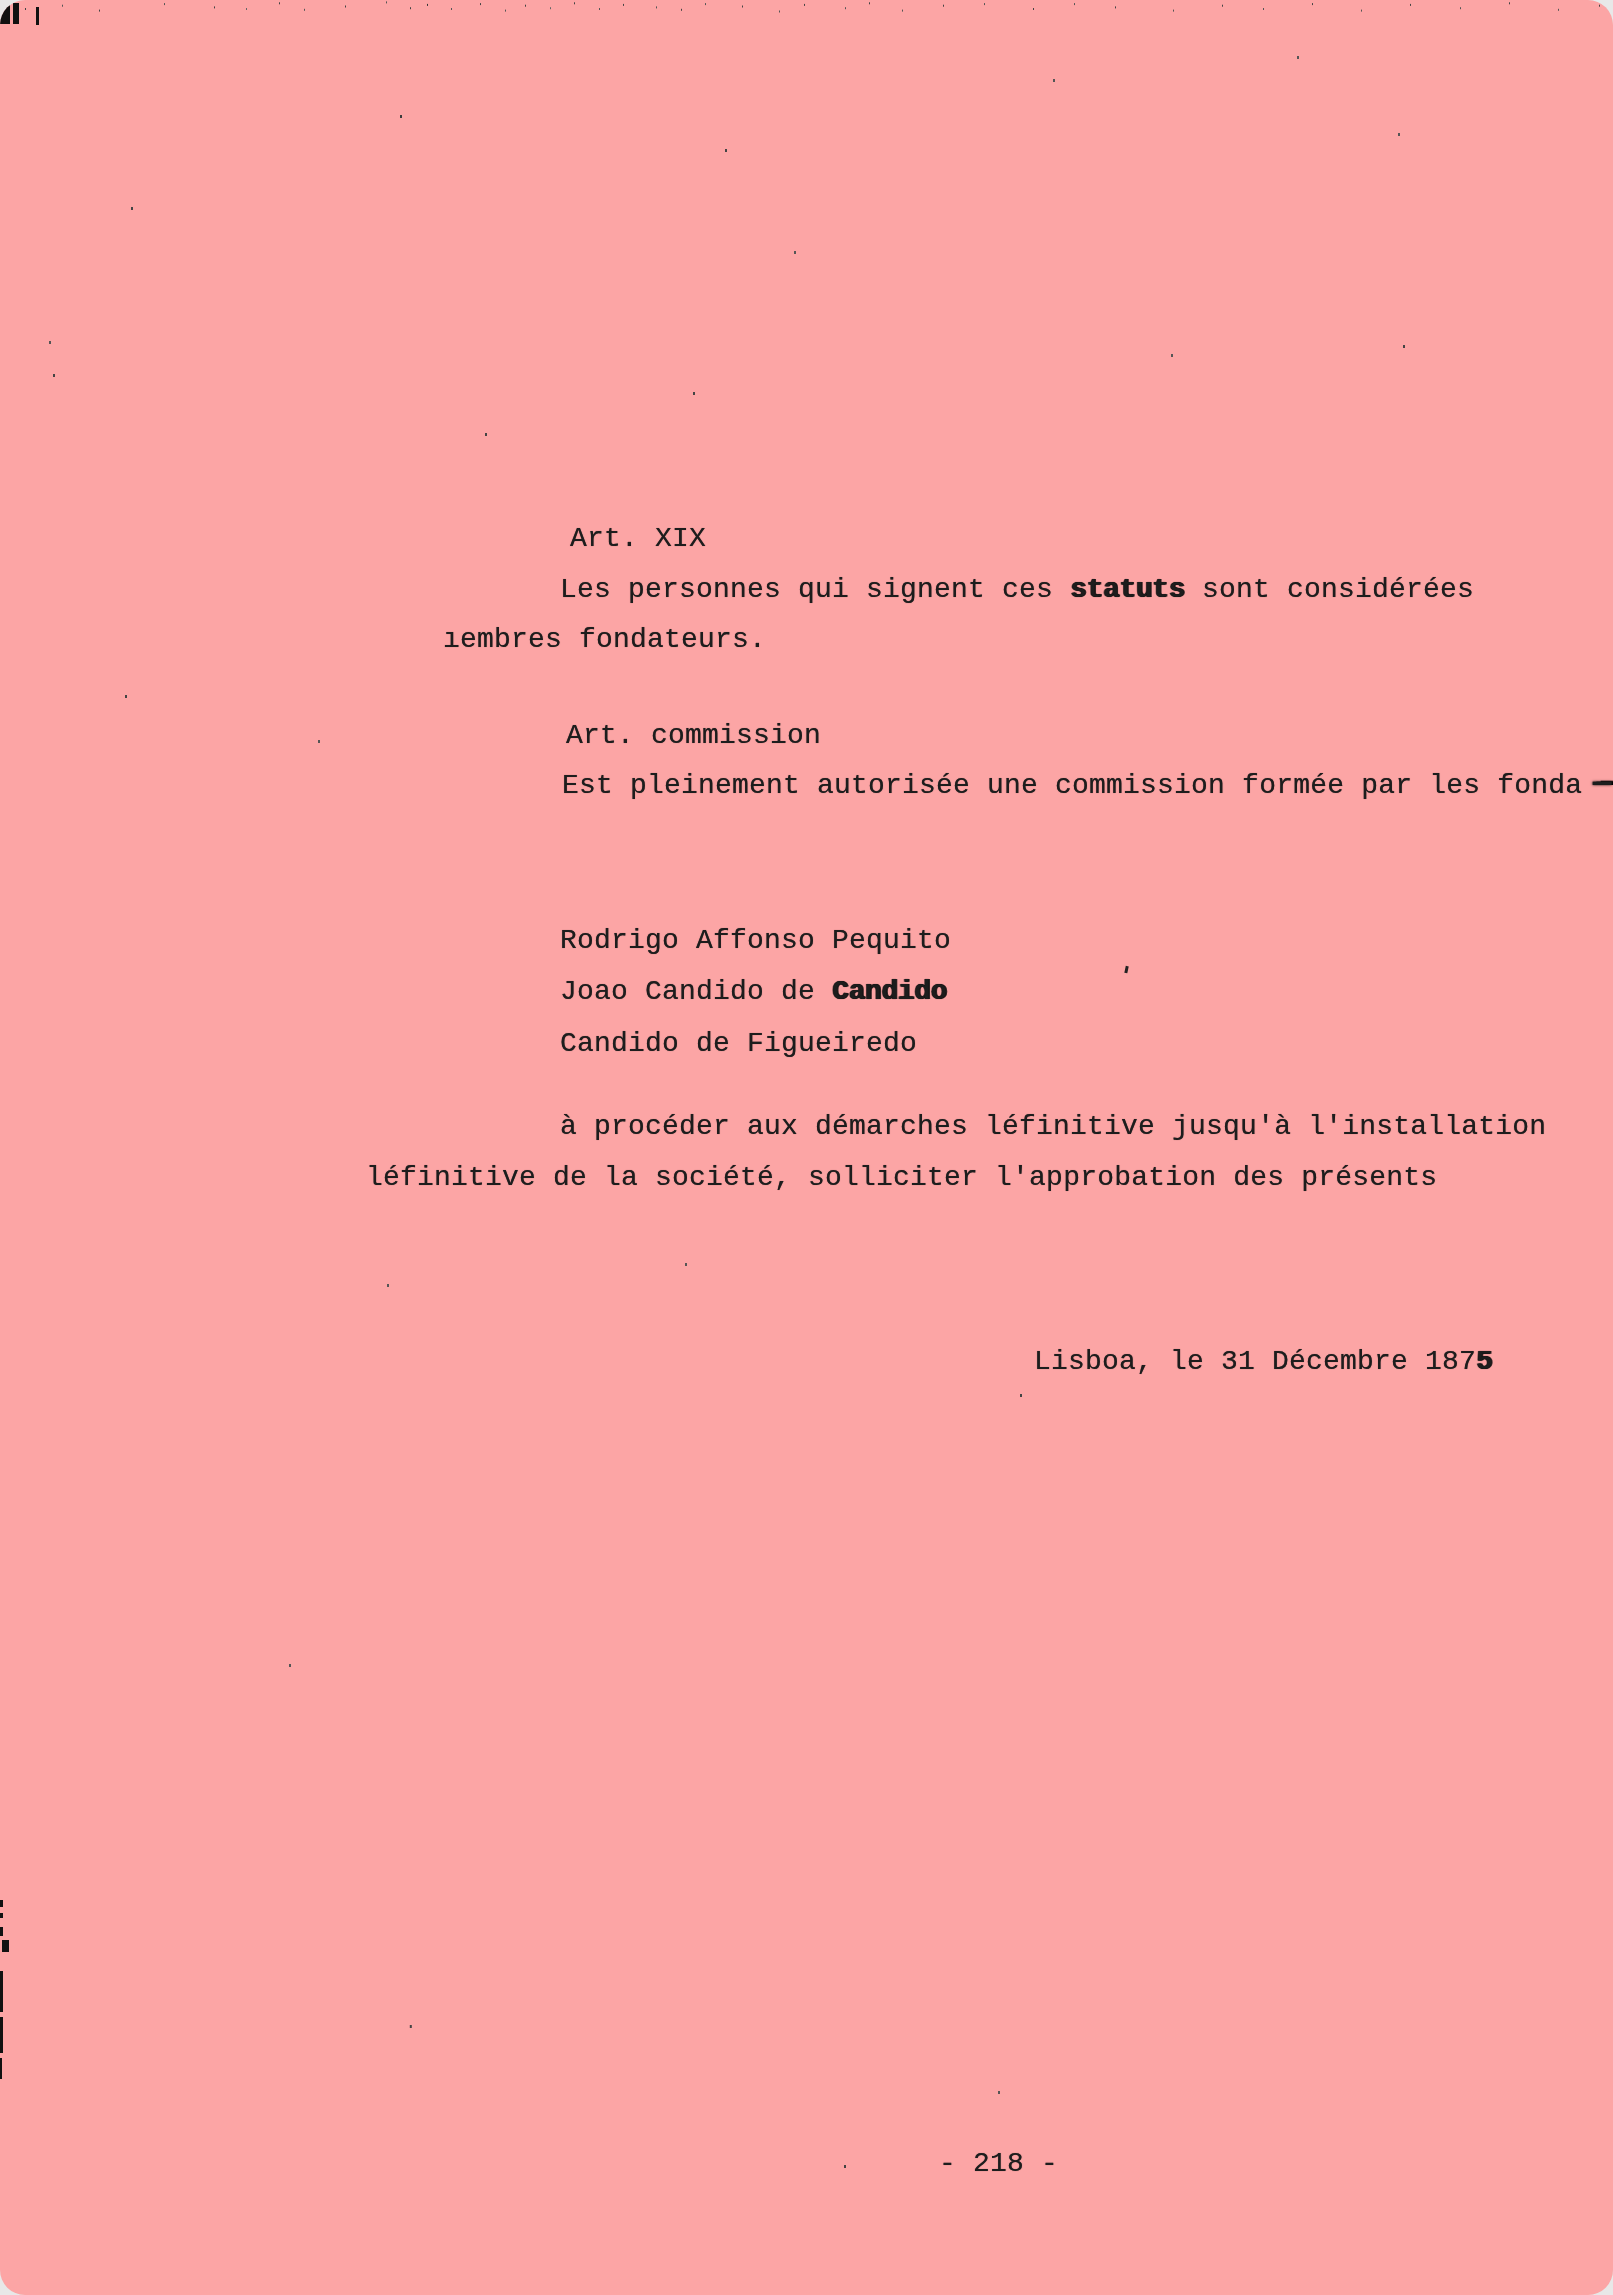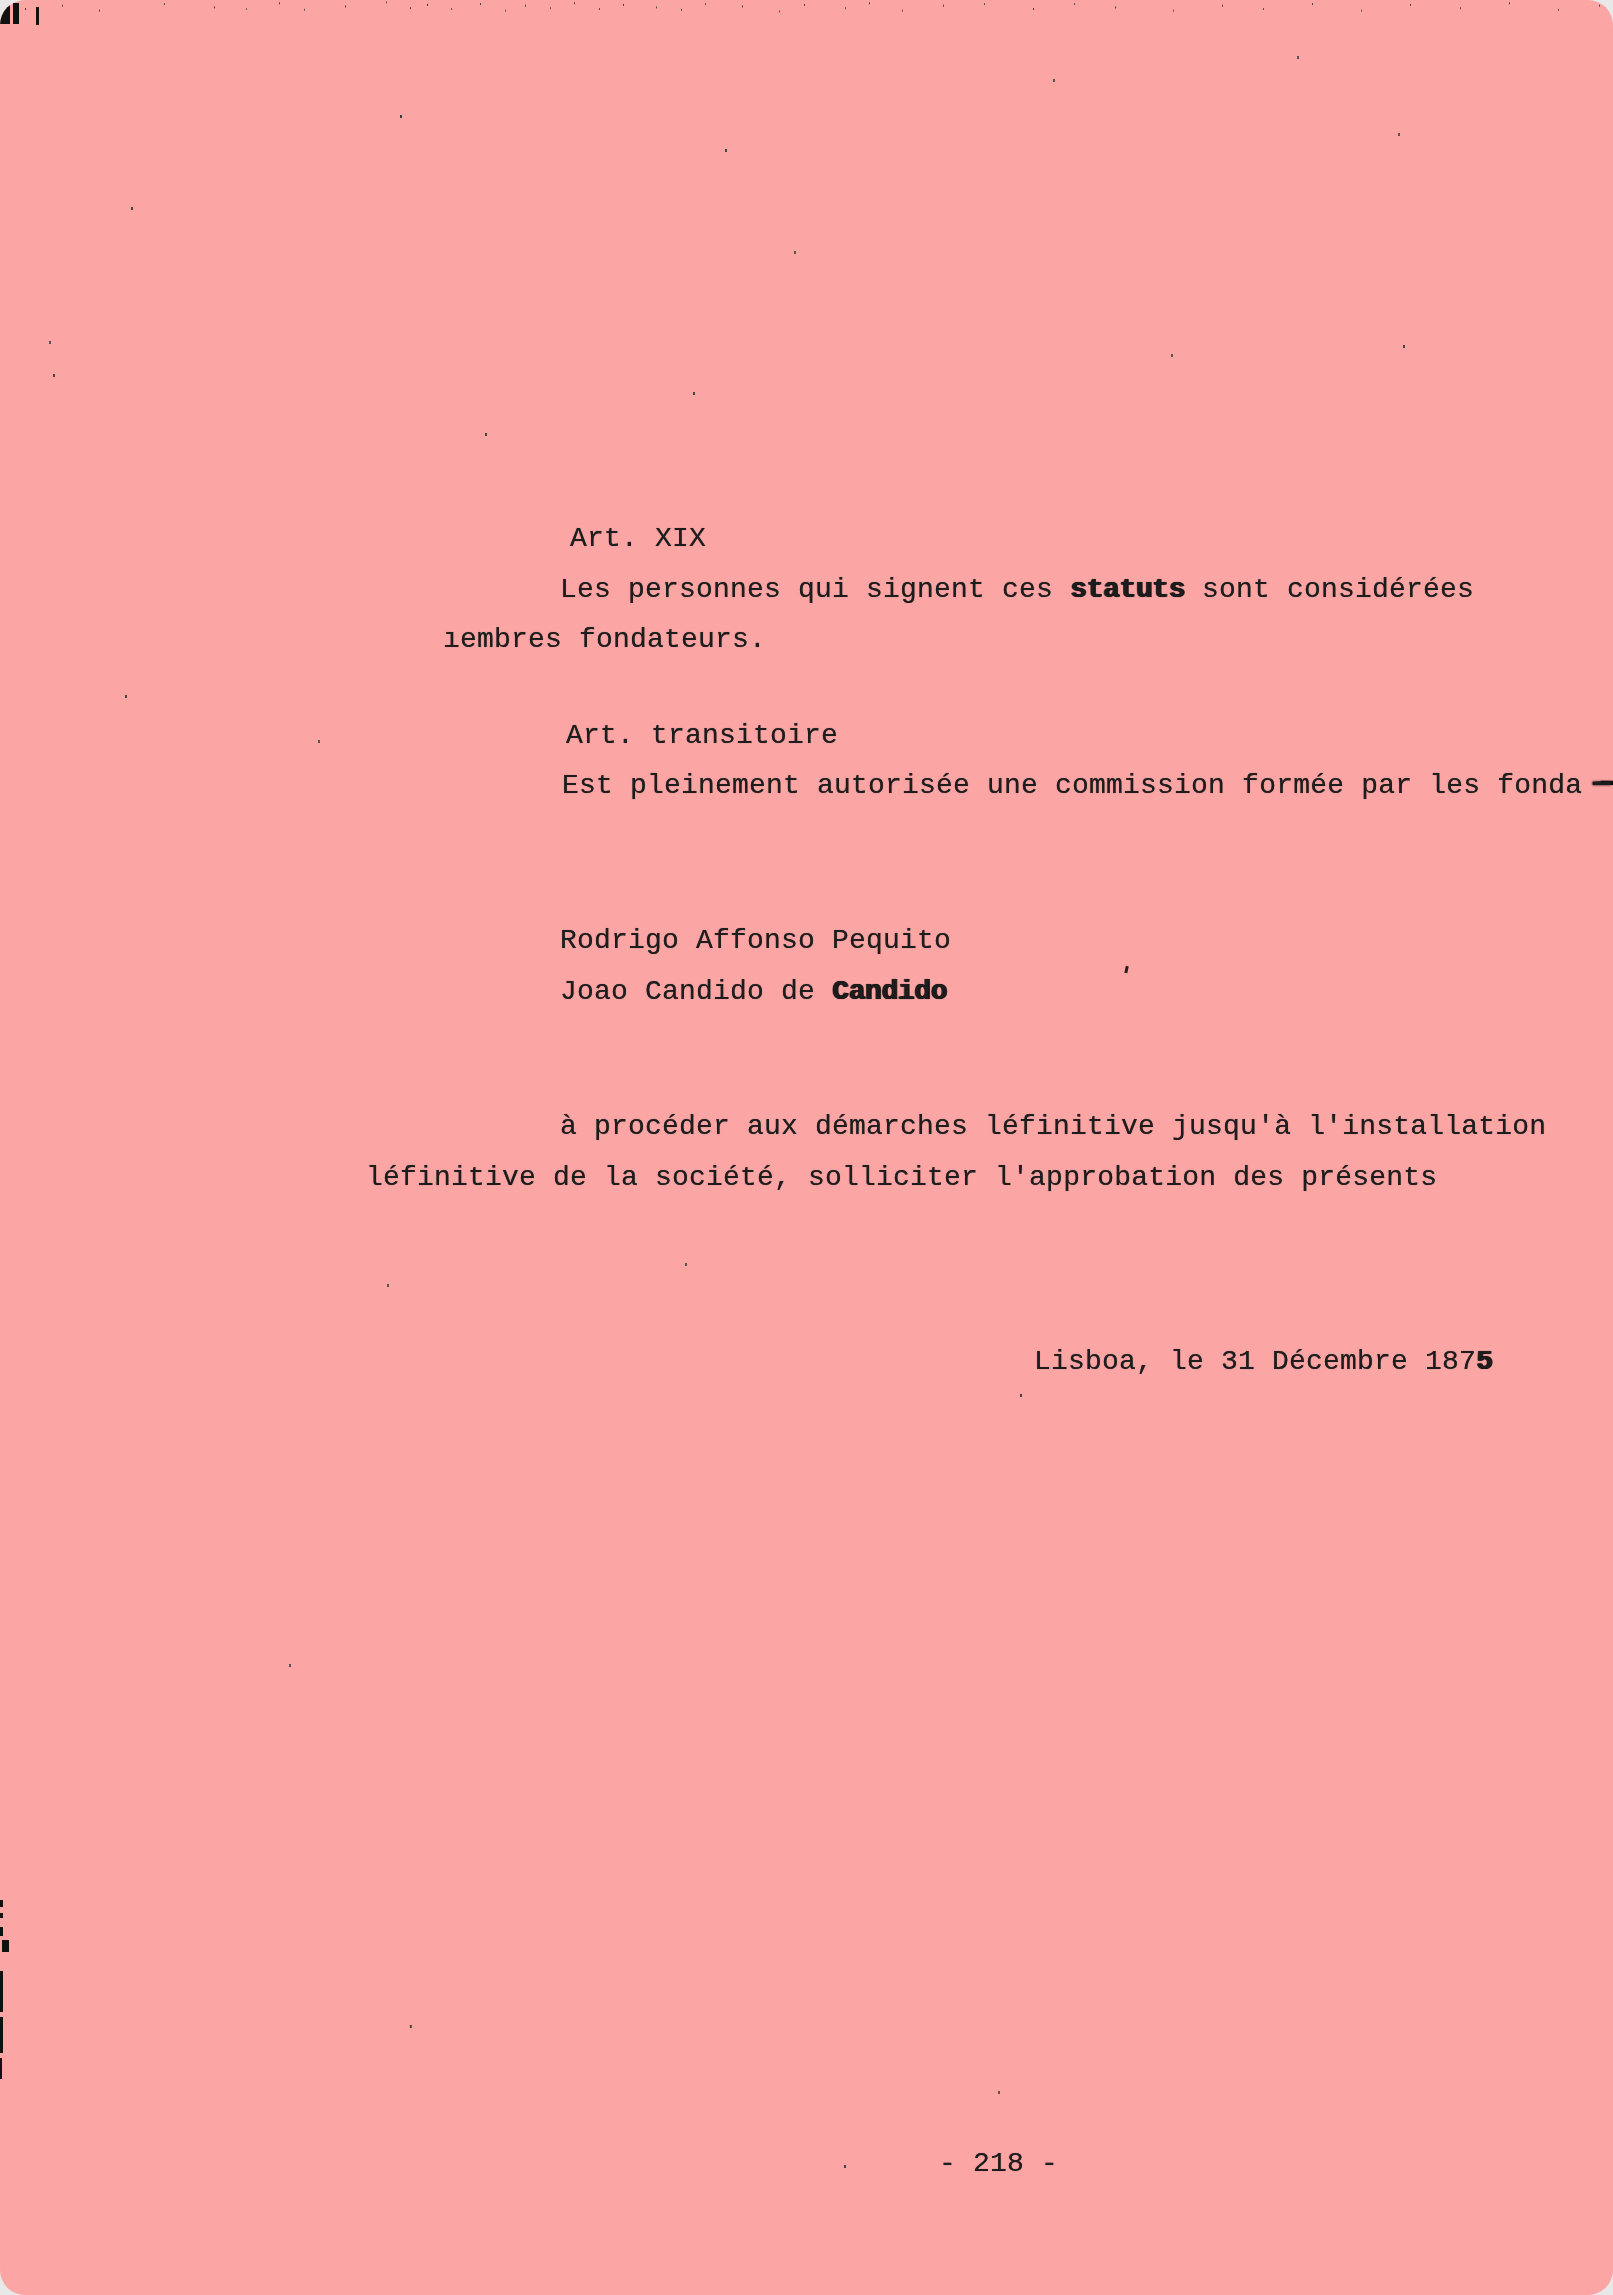--- a/index.html
+++ b/index.html
@@ -86,33 +86,36 @@
 
   <div class="line" style="left:492px;top:539px;">
     <span>Les personnes qui signent ces </span><span class="ov">statuts</span><span> sont considérées</span>
   </div>
 
   <div class="line" style="left:375px;top:589px;">
     <span>ıembres fondateurs.</span>
   </div>
 
   <div class="line" style="left:498px;top:685px;">
-    <span>Art. transitoire</span>
+    <span>Art. commission</span>
   </div>
 
   <div class="line" style="left:494px;top:735px;">
     <span>Est pleinement autorisée une commission formée par les fonda</span><span class="smear">-</span>
   </div>
 
 
   <div class="line" style="left:492px;top:890px;">
     <span>Rodrigo Affonso Pequito</span>
   </div>
   <div class="line" style="left:492px;top:941px;">
     <span>Joao Candido de </span><span class="ov">Candido</span>
+  </div>
+  <div class="line" style="left:492px;top:993px;">
+    <span>Candido de Figueiredo</span>
   </div>
 
   <div class="line" style="left:492px;top:1076px;">
     <span>à procéder aux démarches léfinitive jusqu'à l'installation</span>
   </div>
   <div class="line" style="left:298px;top:1127px;">
     <span>léfinitive de la société, solliciter l'approbation des présents</span>
   </div>
 
   <div class="line" style="left:966px;top:1311px;text-align:right;">

